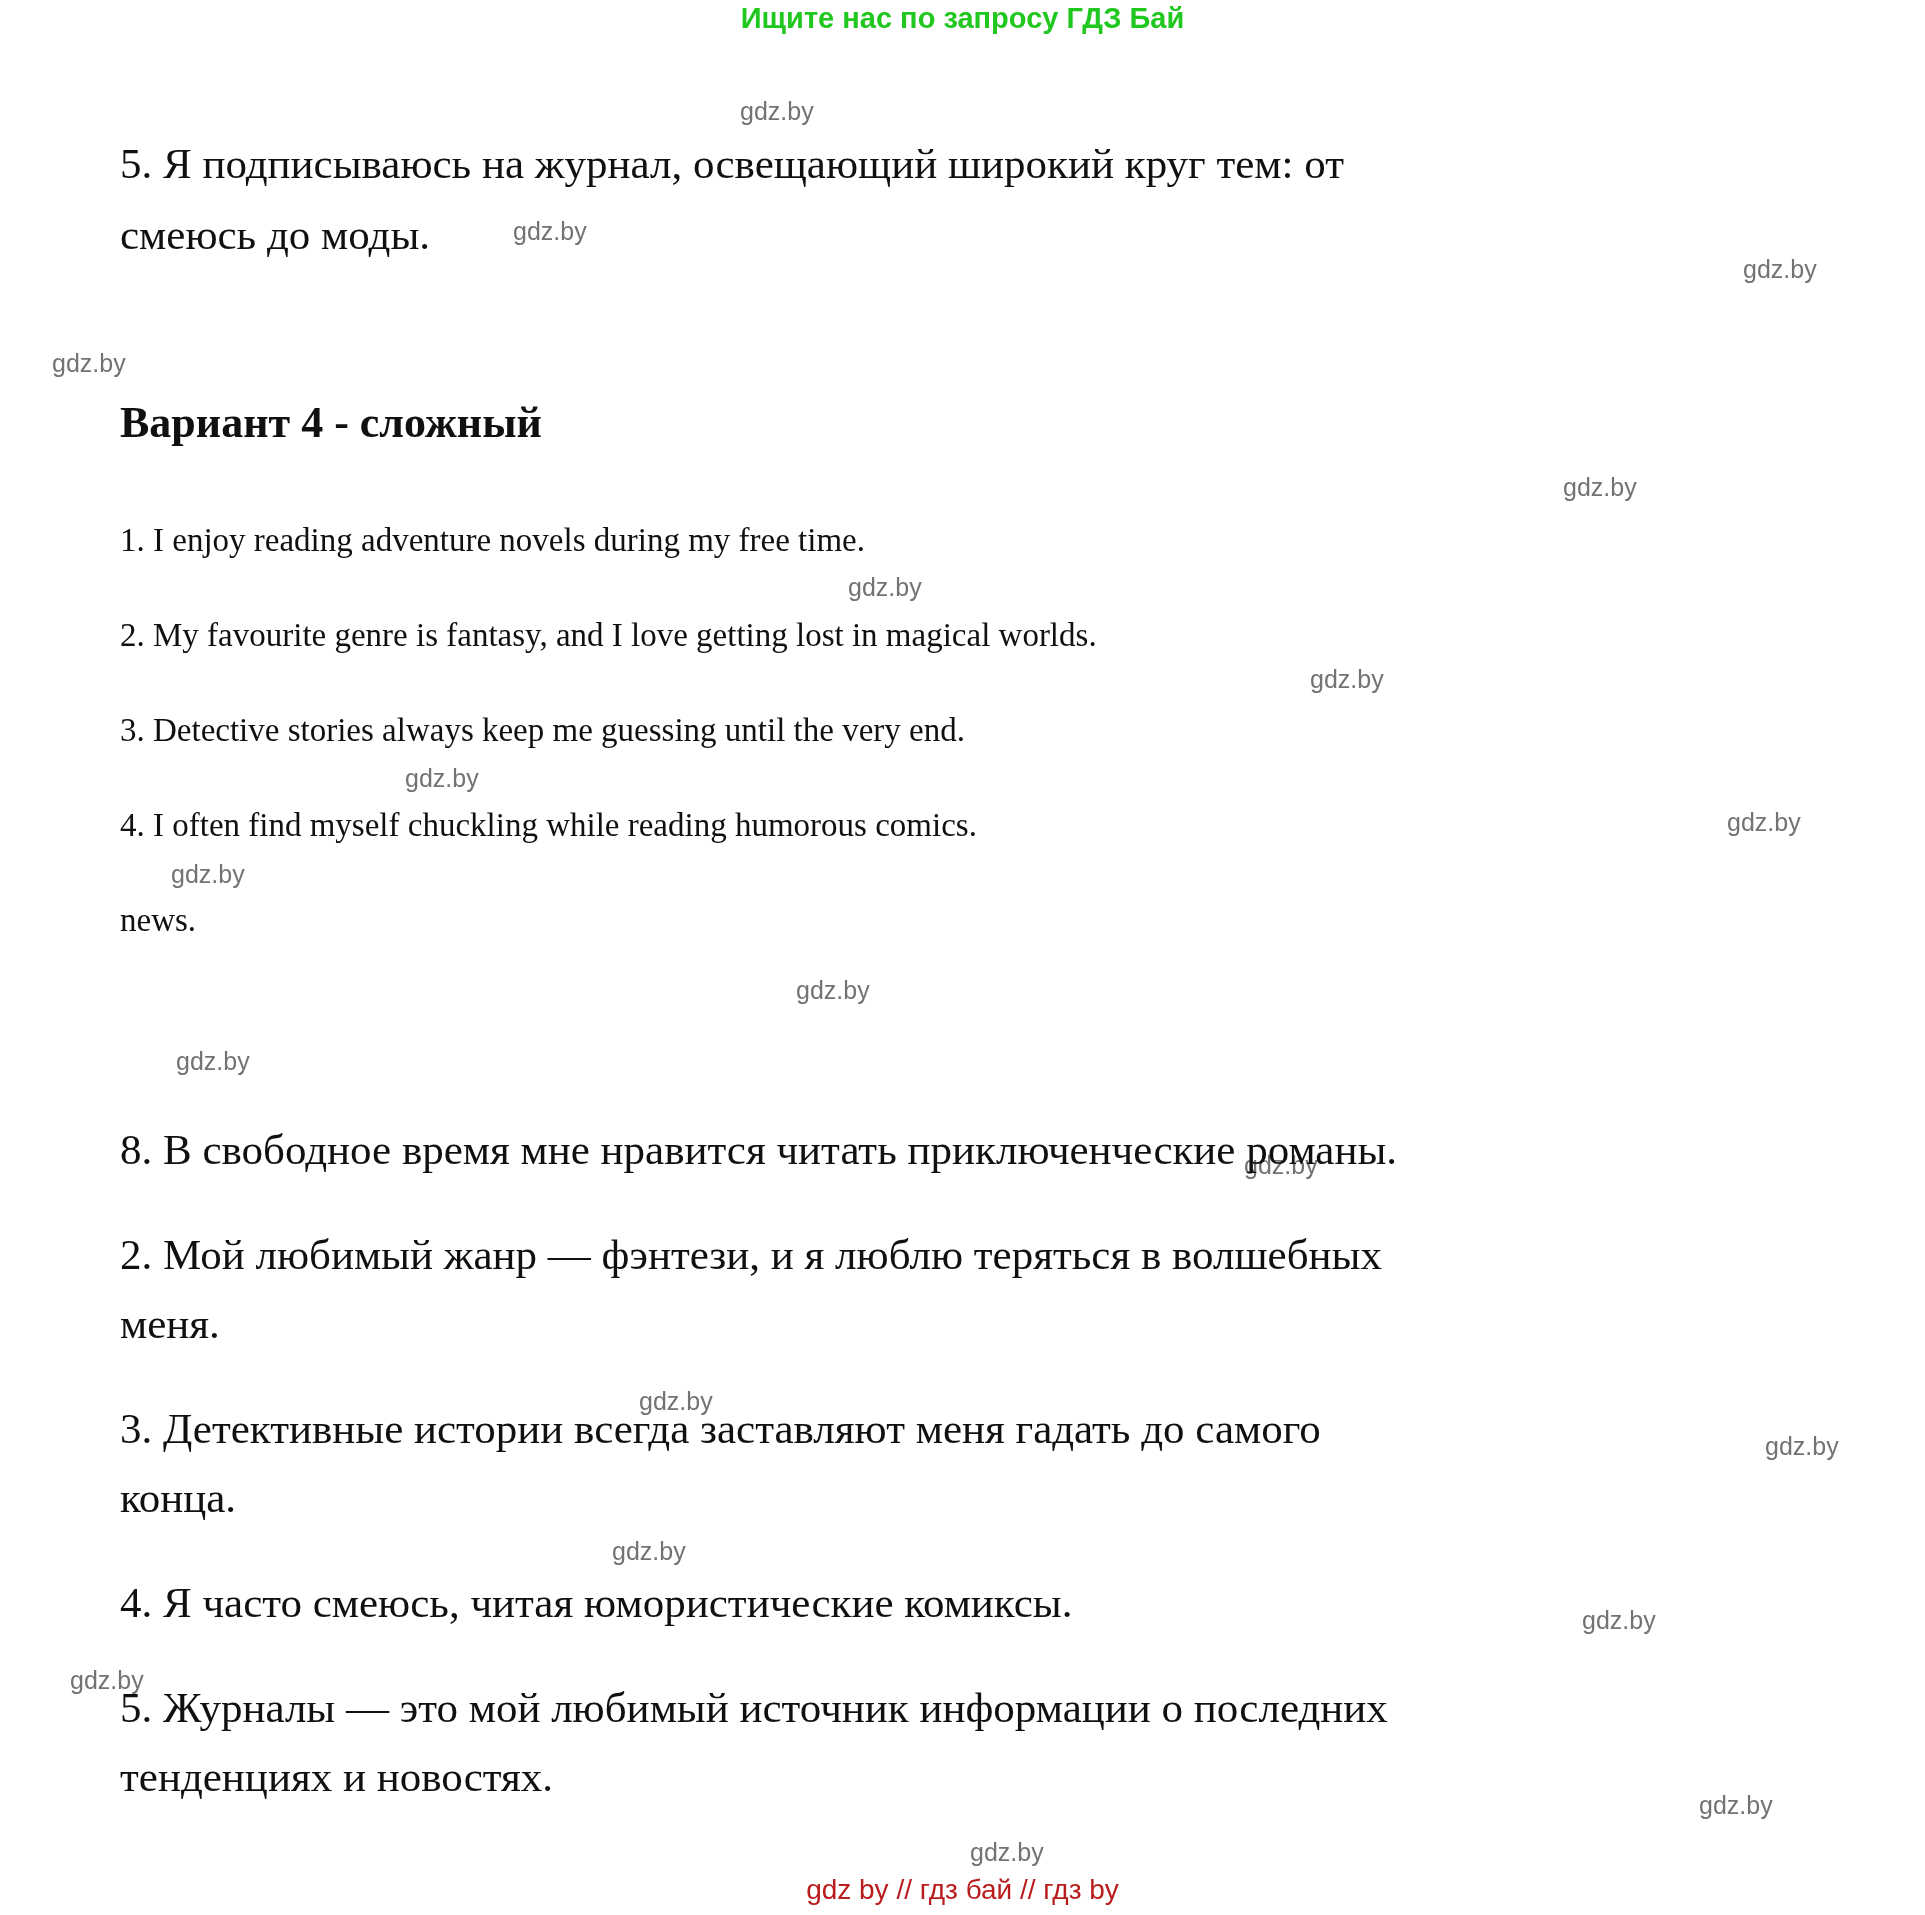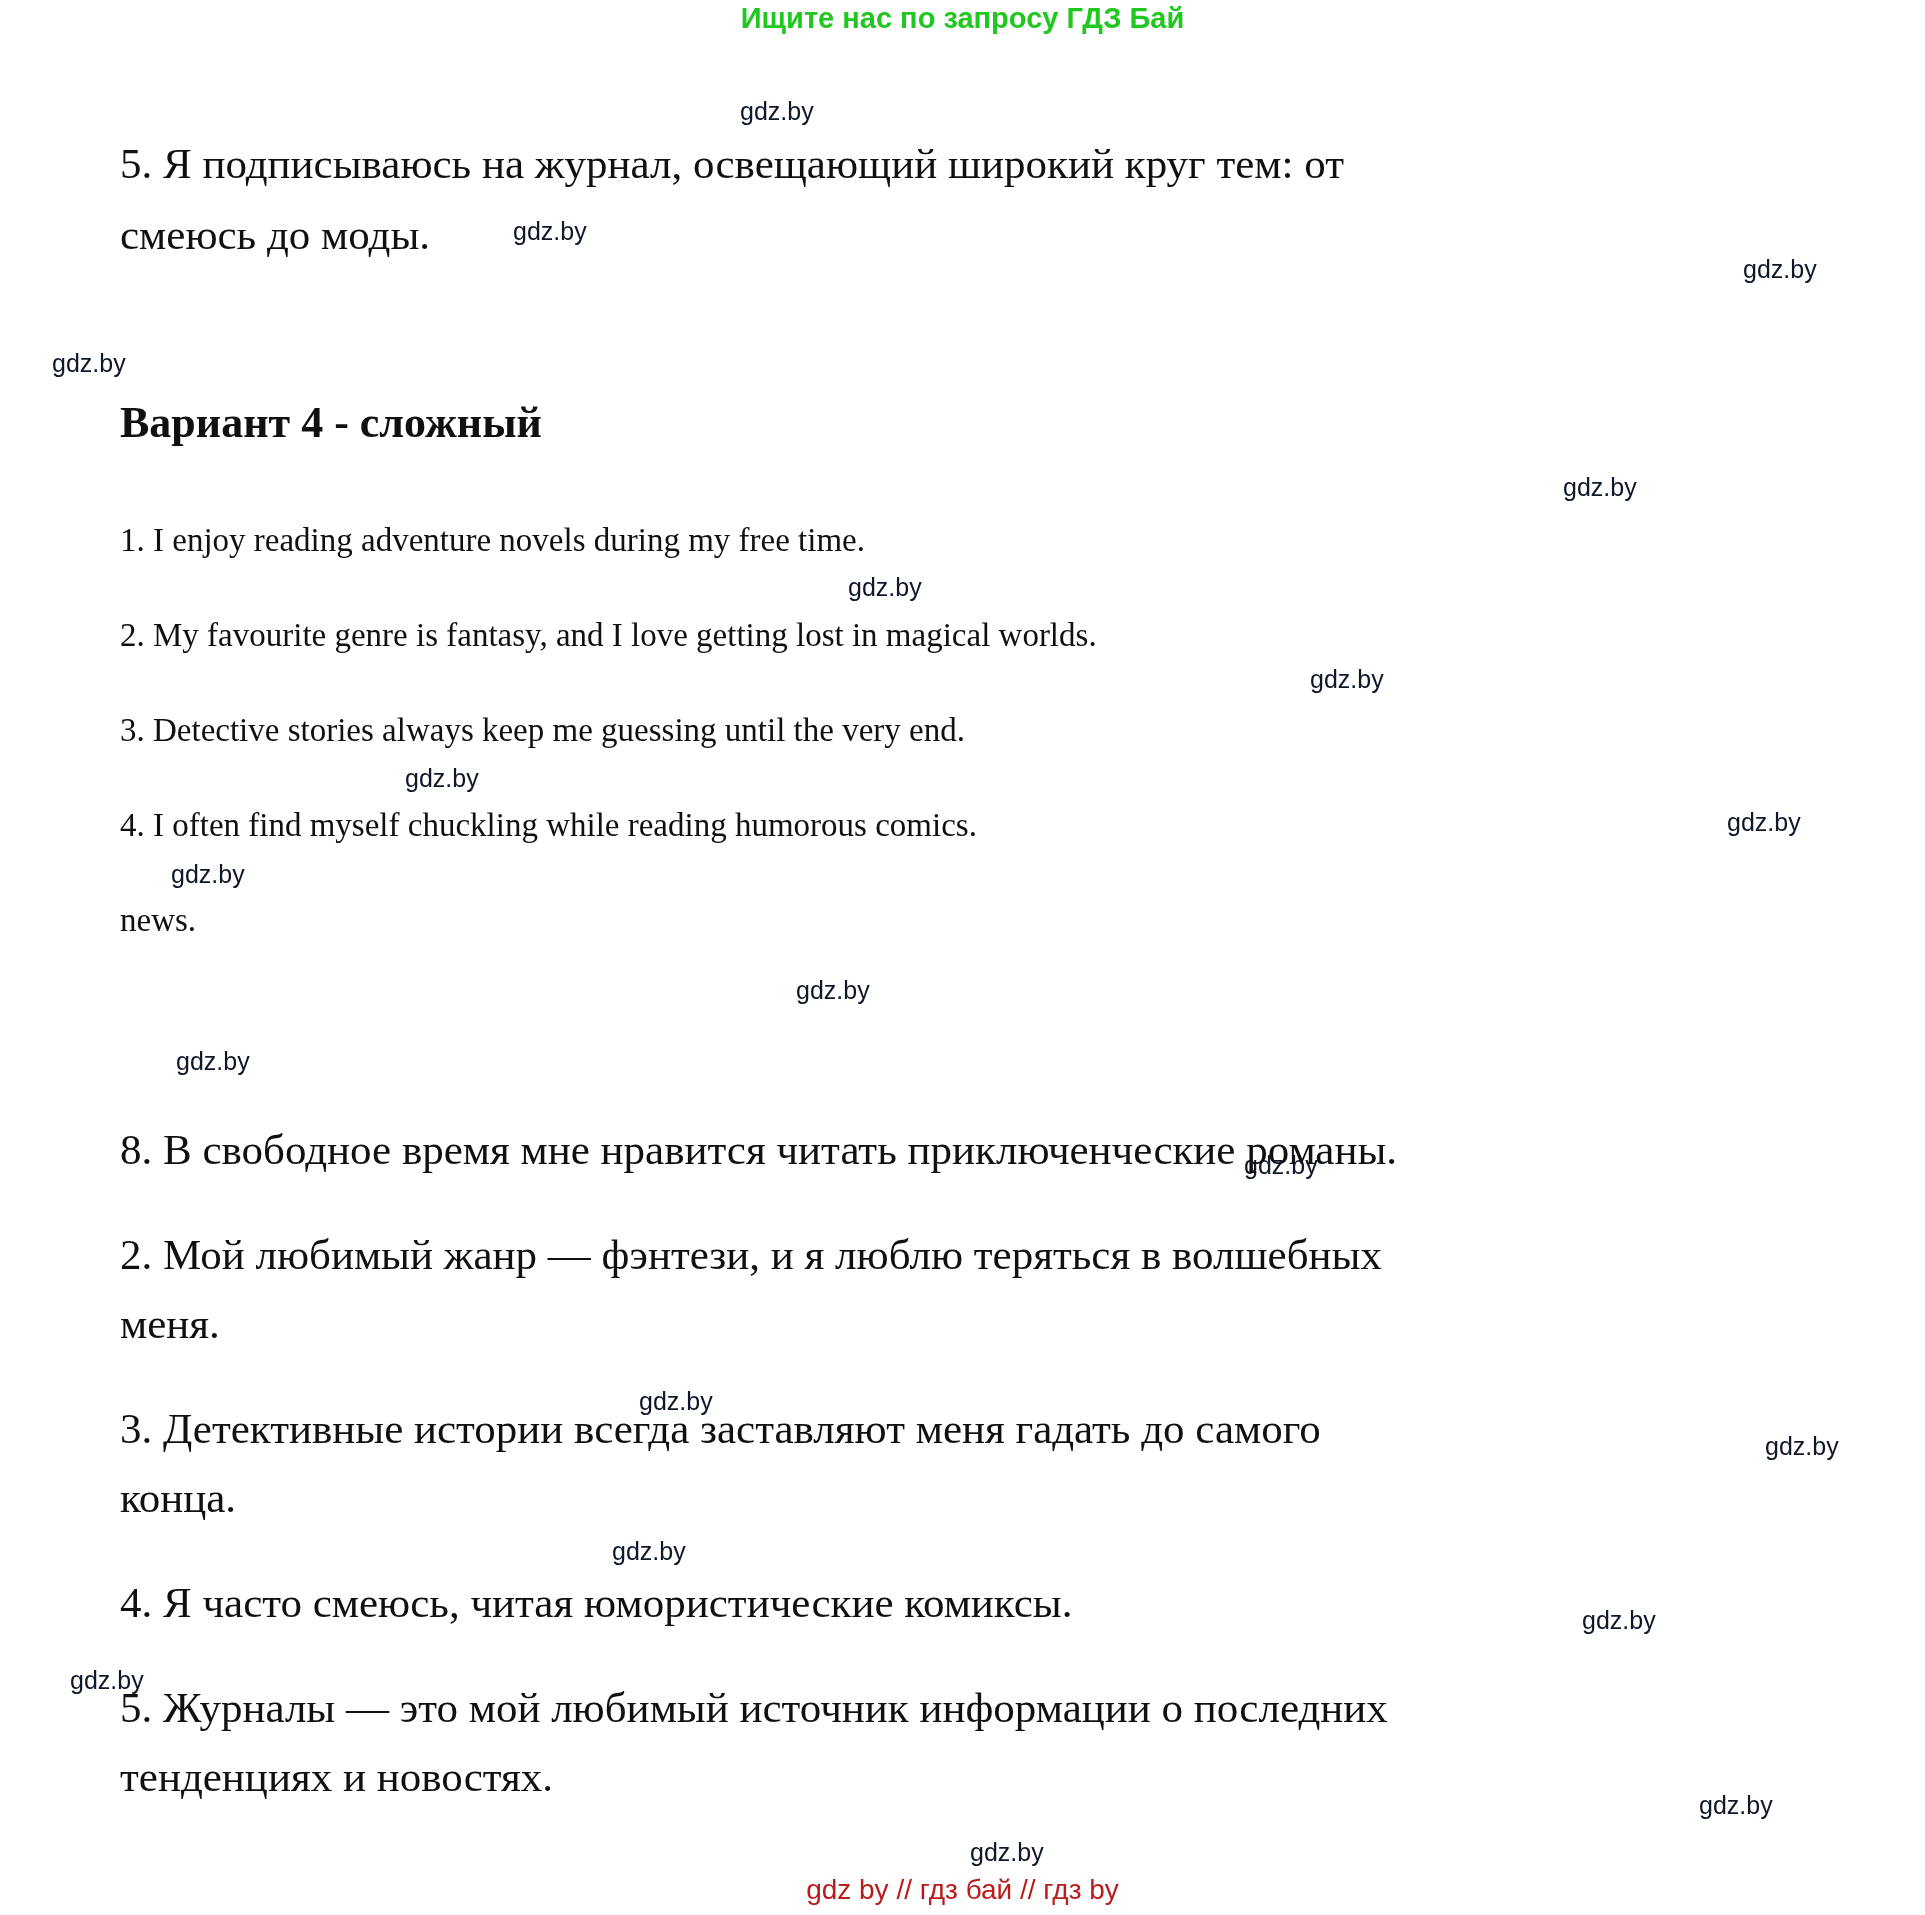--- a/index.html
+++ b/index.html
@@ -15,21 +15,21 @@
     position:absolute; top:2px; left:0; width:100%;
     text-align:center;
     font-family:"Liberation Sans", sans-serif;
     font-size:29px; font-weight:bold;
     color:#1fc71f;
   }
   .wm {
     position:absolute;
     font-family:"Liberation Sans", sans-serif;
     font-size:25px;
-    color:#0f172a;
+    color:#737373;
     white-space:nowrap;
   }
   .intro {
     position:absolute; top:128px; left:120px;
     font-size:43px; line-height:71px;
   }
   .heading {
     position:absolute; top:397px; left:120px;
     font-size:44px; font-weight:bold;
   }

